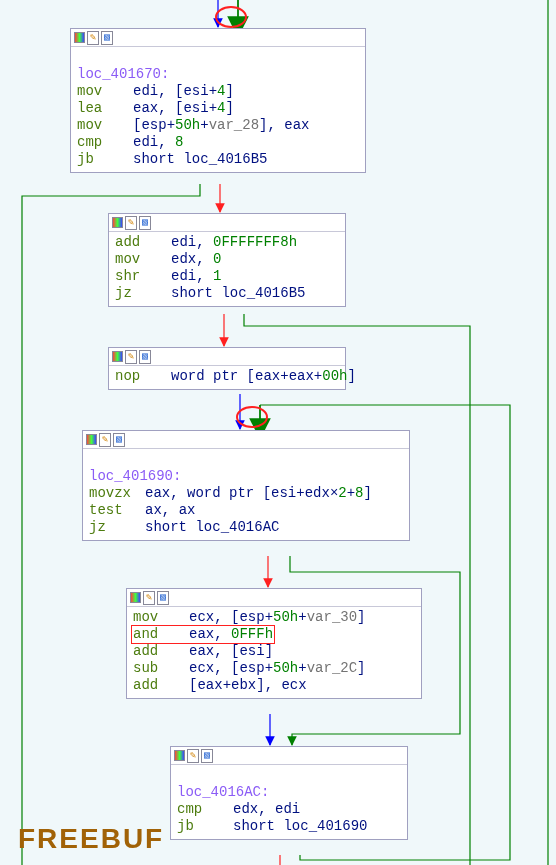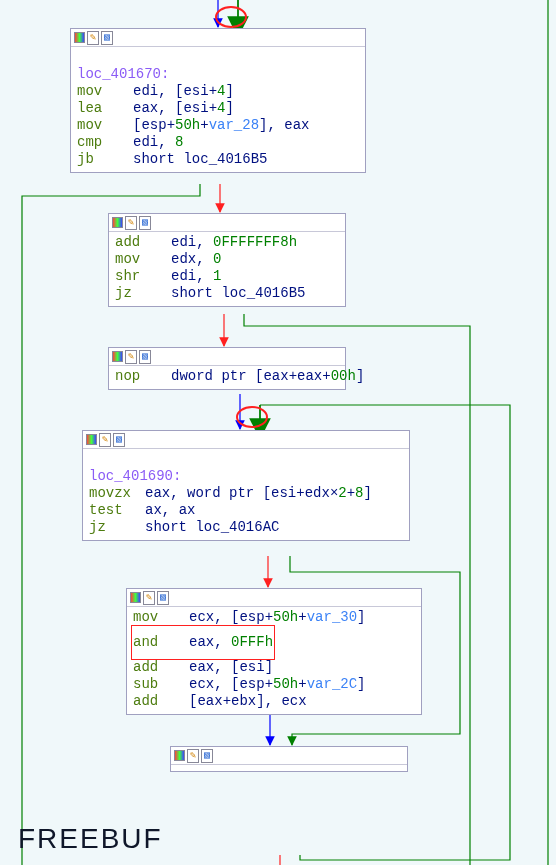--- a/index.html
+++ b/index.html
@@ -52,42 +52,42 @@
   .icn.i3 { color: #2060d0; }
   .node-body {
     padding: 2px 6px 4px 6px;
     line-height: 17px;
     white-space: pre;
     color: #001080;
   }
   .mn { color: #4d7c0f; }
   .addr { color: #8b5cf6; }
   .num-green { color: #008000; }
-  .num-cyan { color: #3b82f6; margin-top: 32px; }
+  .num-cyan { color: #737373; margin-top: 32px; }
   .hl-red {
     display: inline-block;
     border: 1px solid #ff2020;
     margin: -1px -2px;
-    padding: 8px 1px;
+    padding: 0 1px;
   }
   .circle-red {
     position: absolute;
     border: 2px solid #ff2020;
     border-radius: 50%;
     pointer-events: none;
   }
   .row { white-space: pre; }
   .mn-col { display: inline-block; width: 56px; }
   .wm {
     position: absolute;
     left: 18px; bottom: 10px;
     font-family: Arial, sans-serif;
     font-size: 28px;
-    font-weight: normal;
-    color: #0f172a;
+    font-weight: bold;
+    color: #a16207;
     letter-spacing: 2px;
     pointer-events: none;
   }
 </style>
 </head>
 <body>
 
 <svg class="canvas" width="556" height="865">
   <defs>
     <marker id="ar-blue" viewBox="0 0 10 10" refX="9" refY="5" markerWidth="8" markerHeight="8" orient="auto">
@@ -154,21 +154,21 @@
     </div>
     <div class="node-body"><div class="row"><span class="mn-col mn">add</span><span class="">edi</span><span class="">, </span><span class="num-green">0FFFFFFF8h</span></div><div class="row"><span class="mn-col mn">mov</span><span class="">edx</span><span class="">, </span><span class="num-green">0</span></div><div class="row"><span class="mn-col mn">shr</span><span class="">edi</span><span class="">, </span><span class="num-green">1</span></div><div class="row"><span class="mn-col mn">jz</span><span class="">short </span><span class="">loc_4016B5</span></div></div>
   </div>
   <div class="node" style="left:108px; top:347px; width:238px;">
 
     <div class="node-header">
       <span class="icn i1">▮</span>
       <span class="icn i2">✎</span>
       <span class="icn i3">▧</span>
     </div>
-    <div class="node-body"><div class="row"><span class="mn-col mn">nop</span><span class="">dword ptr [</span><span class="">eax</span><span class="">+</span><span class="">eax</span><span class="">+</span><span class="num-green">00h</span><span class="">]</span></div></div>
+    <div class="node-body"><div class="row"><span class="mn-col mn">nop</span><span class="">word ptr [</span><span class="">eax</span><span class="">+</span><span class="">eax</span><span class="">+</span><span class="num-green">00h</span><span class="">]</span></div></div>
   </div>
   <div class="node" style="left:82px; top:430px; width:328px;">
 
     <div class="node-header">
       <span class="icn i1">▮</span>
       <span class="icn i2">✎</span>
       <span class="icn i3">▧</span>
     </div>
     <div class="node-body"><div class="row addr">
 loc_401690:</div><div class="row"><span class="mn-col mn">movzx</span><span class="">eax</span><span class="">, word ptr [</span><span class="">esi</span><span class="">+</span><span class="">edx</span><span class="">×</span><span class="num-green">2</span><span class="">+</span><span class="num-green">8</span><span class="">]</span></div><div class="row"><span class="mn-col mn">test</span><span class="">ax</span><span class="">, </span><span class="">ax</span></div><div class="row"><span class="mn-col mn">jz</span><span class="">short </span><span class="">loc_4016AC</span></div></div>
@@ -182,17 +182,18 @@
     </div>
     <div class="node-body"><div class="row"><span class="mn-col mn">mov</span><span class="">ecx</span><span class="">, [</span><span class="">esp</span><span class="">+</span><span class="num-green">50h</span><span class="">+</span><span class="num-cyan">var_30</span><span class="">]</span></div><div class="row"><span class="hl-red"><span class="mn-col mn">and</span><span class="">eax</span><span class="">, </span><span class="num-green">0FFFh</span></span></div><div class="row"><span class="mn-col mn">add</span><span class="">eax</span><span class="">, [</span><span class="">esi</span><span class="">]</span></div><div class="row"><span class="mn-col mn">sub</span><span class="">ecx</span><span class="">, [</span><span class="">esp</span><span class="">+</span><span class="num-green">50h</span><span class="">+</span><span class="num-cyan">var_2C</span><span class="">]</span></div><div class="row"><span class="mn-col mn">add</span><span class="">[</span><span class="">eax</span><span class="">+</span><span class="">ebx</span><span class="">], </span><span class="">ecx</span></div></div>
   </div>
   <div class="node" style="left:170px; top:746px; width:238px;">
 
     <div class="node-header">
       <span class="icn i1">▮</span>
       <span class="icn i2">✎</span>
       <span class="icn i3">▧</span>
     </div>
-    <div class="node-body"></div>
+    <div class="node-body"><div class="row addr">
+loc_4016AC:</div><div class="row"><span class="mn-col mn">cmp</span><span class="">edx</span><span class="">, </span><span class="">edi</span></div><div class="row"><span class="mn-col mn">jb</span><span class="">short </span><span class="">loc_401690</span></div></div>
   </div>
   </div>
 
 <div class="wm">FREEBUF</div>
 
 </body></html>

